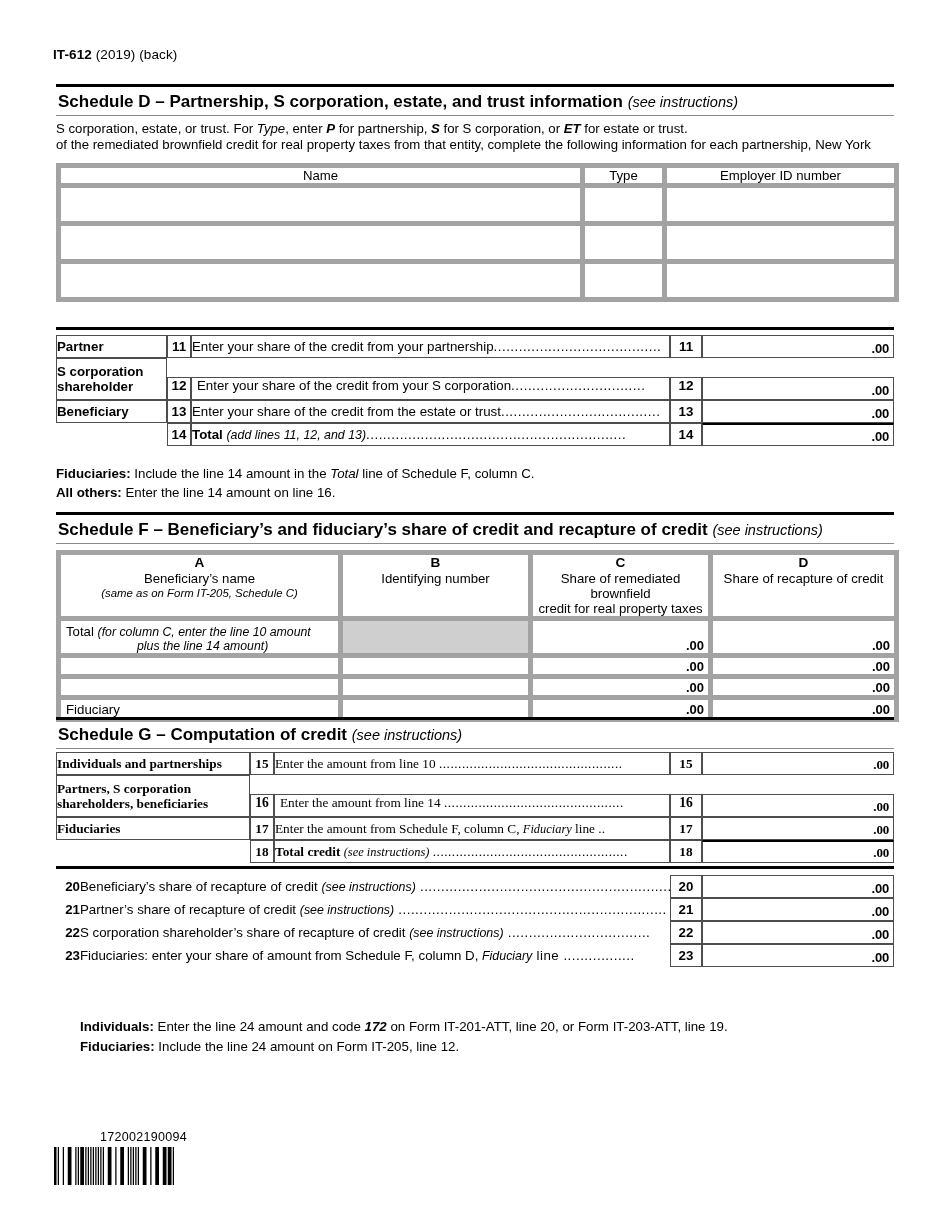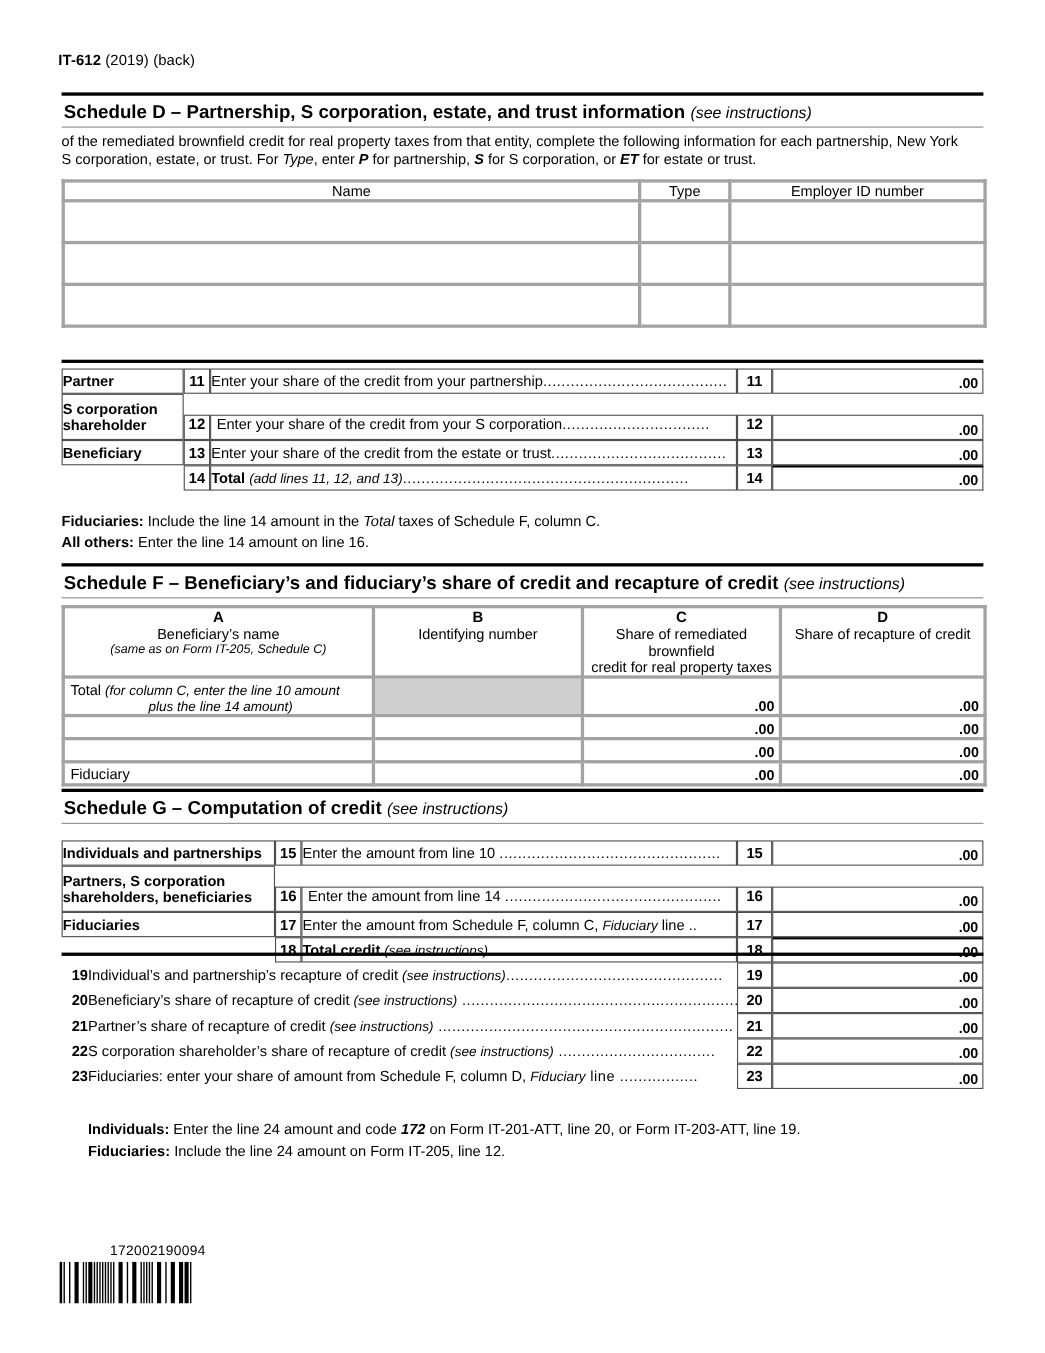--- a/index.html
+++ b/index.html
@@ -34,21 +34,21 @@
 
   .intro {
     font-size: 13.2px; line-height: 16.3px; padding-top: 5px;
   }
   .intro i { font-style: italic; }
   .intro b { font-weight: bold; font-style: italic; }
 
   
   table.grid { border-collapse: collapse; width: 838px; table-layout: fixed; }
   table.grid td, table.grid th {
-    border: 3px solid #a3a3a3; font-weight: normal; font-size: 13.2px;
+    border: 5px solid #a3a3a3; font-weight: normal; font-size: 13.2px;
     padding: 0; vertical-align: top;
   }
   .shaded { background: #cfcfcf; }
 
   
   .schedD-hd td { text-align: center; padding: 3px 0 4px; font-size: 13.4px; }
   .schedD-body td { height: 38px; }
 
   
   .linetbl { border-collapse: separate; border-spacing: 0; width: 838px; table-layout: fixed; }
@@ -111,22 +111,22 @@
     <span>(2019)</span>
     <span>(back)</span>
   </div>
 
   <div class="sched sched-rule-top" style="top:84px;">
     <div class="sched-head">
       <span>Schedule D – Partnership, S corporation, estate, and trust information</span>
       <span class="ital">(see instructions)</span>
     </div>
     <div class="intro">
+      <div><span>S corporation, estate, or trust. For </span><i>Type</i><span>, enter </span><b>P</b><span> for partnership, </span><b>S</b><span> for S corporation, or </span><b>ET</b><span> for estate or trust.</span></div>
       <div>of the remediated brownfield credit for real property taxes from that entity, complete the following information for each partnership, New York</div>
-      <div><span>S corporation, estate, or trust. For </span><i>Type</i><span>, enter </span><b>P</b><span> for partnership, </span><b>S</b><span> for S corporation, or </span><b>ET</b><span> for estate or trust.</span></div>
     </div>
 
     <table class="grid" style="margin-top:9px;">
       <colgroup>
           <col style="width:524px">
           <col style="width:82px">
           <col style="width:232px">
         </colgroup>
       <tbody>
           <tr class="schedD-hd">
@@ -205,21 +205,21 @@
         <td class="cell cell-num">14</td>
         <td class="cell cell-desc"><b>Total</b> <i>(add lines 11, 12, and 13)</i><span class="dots">..............................................................</span></td>
         <td class="cell cell-num">14</td>
         <td class="cell amt thicktop"><span></span><span class="cents">.00</span></td>
       </tr>
     </tbody>
       </table>
   </div>
 
   <div class="note" style="left:56px; top:464px;">
-    <div><b>Fiduciaries:</b><span> Include the line 14 amount in the </span><i>Total</i><span> taxes of Schedule F, column C.</span></div>
+    <div><b>Fiduciaries:</b><span> Include the line 14 amount in the </span><i>Total</i><span> line of Schedule F, column C.</span></div>
     <div><b>All others:</b><span> Enter the line 14 amount on line 16.</span></div>
   </div>
 
   <div class="sched sched-rule-top" style="top:512px;">
     <div class="sched-head">
       <span>Schedule F – Beneficiary’s and fiduciary’s share of credit and recapture of credit</span>
       <span class="ital">(see instructions)</span>
     </div>
 
     <table class="grid" style="margin-top:6px;">
@@ -303,21 +303,21 @@
     </tbody>
       </table>
   </div>
 
   <div class="sched sched-rule-top" style="top:717px;">
     <div class="sched-head">
       <span>Schedule G – Computation of credit</span>
       <span class="ital">(see instructions)</span>
     </div>
 
-    <table class="linetbl" style="margin-top:15px;">
+    <table class="linetbl" style="margin-top:3px;font-family:Liberation Serif, serif;">
       <colgroup>
           <col style="width:194px">
           <col style="width:24px">
           <col style="width:396px">
           <col style="width:32px">
           <col style="width:192px">
         </colgroup>
 
       <tbody>
           <tr>
@@ -370,26 +370,20 @@
 
     <table class="htbl" style="margin-top:6px;">
       <colgroup>
           <col style="width:24px">
           <col style="width:590px">
           <col style="width:32px">
           <col style="width:192px">
         </colgroup>
 
       <tbody>
-          <tr>
-        <td class="hnum">19</td>
-        <td class="hdesc"><span>Individual’s and partnership’s recapture of credit </span><i>(see instructions)</i><span class="dots">...............................................</span></td>
-        <td class="cell cell-num">19</td>
-        <td class="cell amt"><span></span><span class="cents">.00</span></td>
-      </tr>
       <tr>
         <td class="hnum">20</td>
         <td class="hdesc"><span>Beneficiary’s share of recapture of credit </span><i>(see instructions)</i><span class="dots"> ............................................................</span></td>
         <td class="cell cell-num">20</td>
         <td class="cell amt"><span></span><span class="cents">.00</span></td>
       </tr>
       <tr>
         <td class="hnum">21</td>
         <td class="hdesc"><span>Partner’s share of recapture of credit </span><i>(see instructions)</i><span class="dots"> ................................................................</span></td>
         <td class="cell cell-num">21</td>

